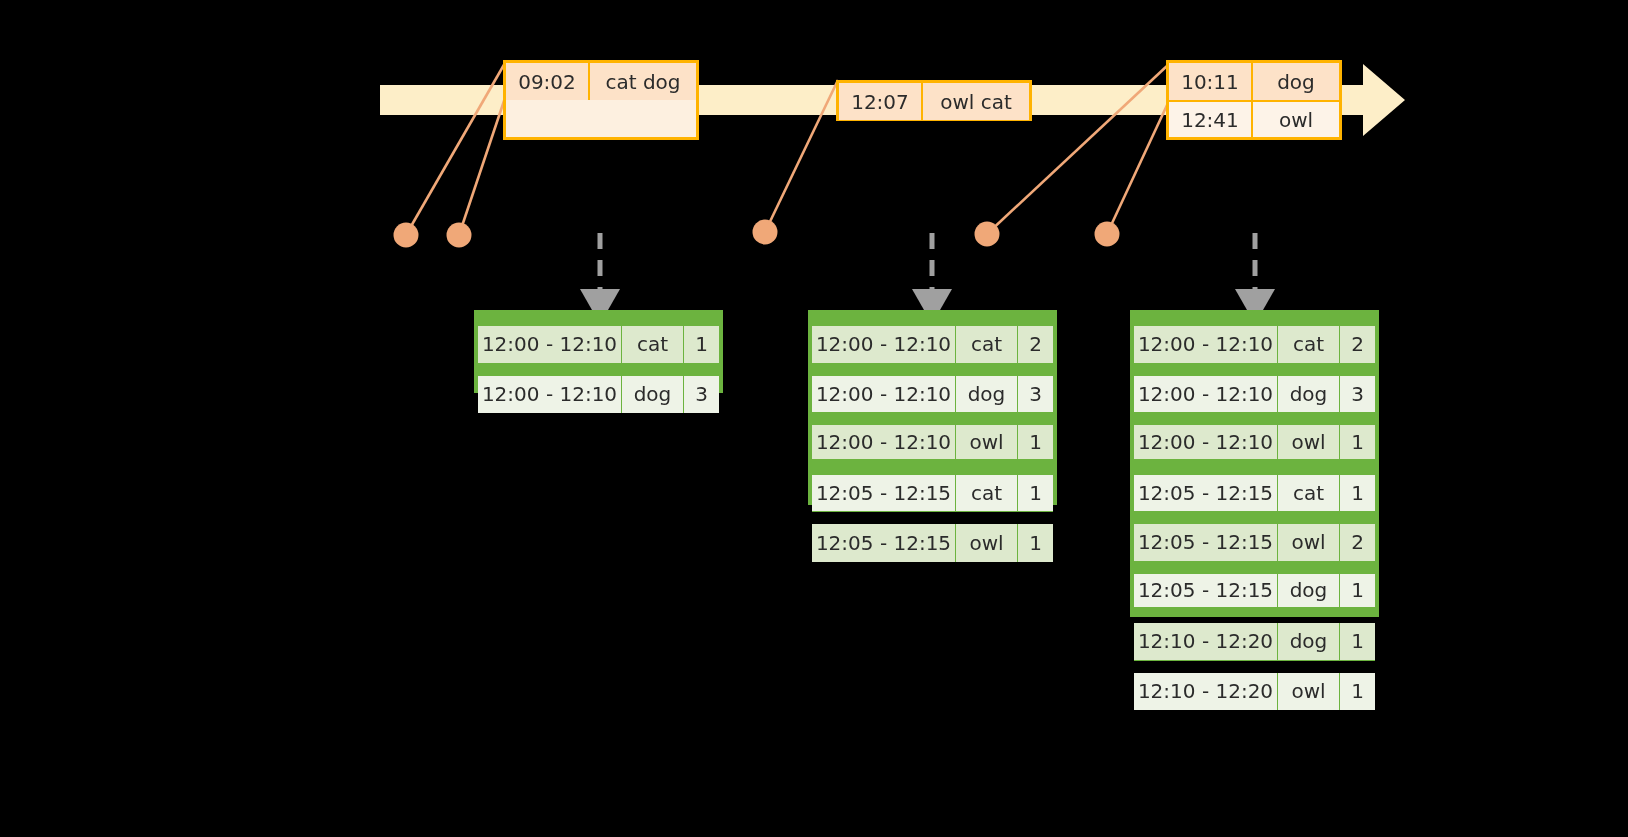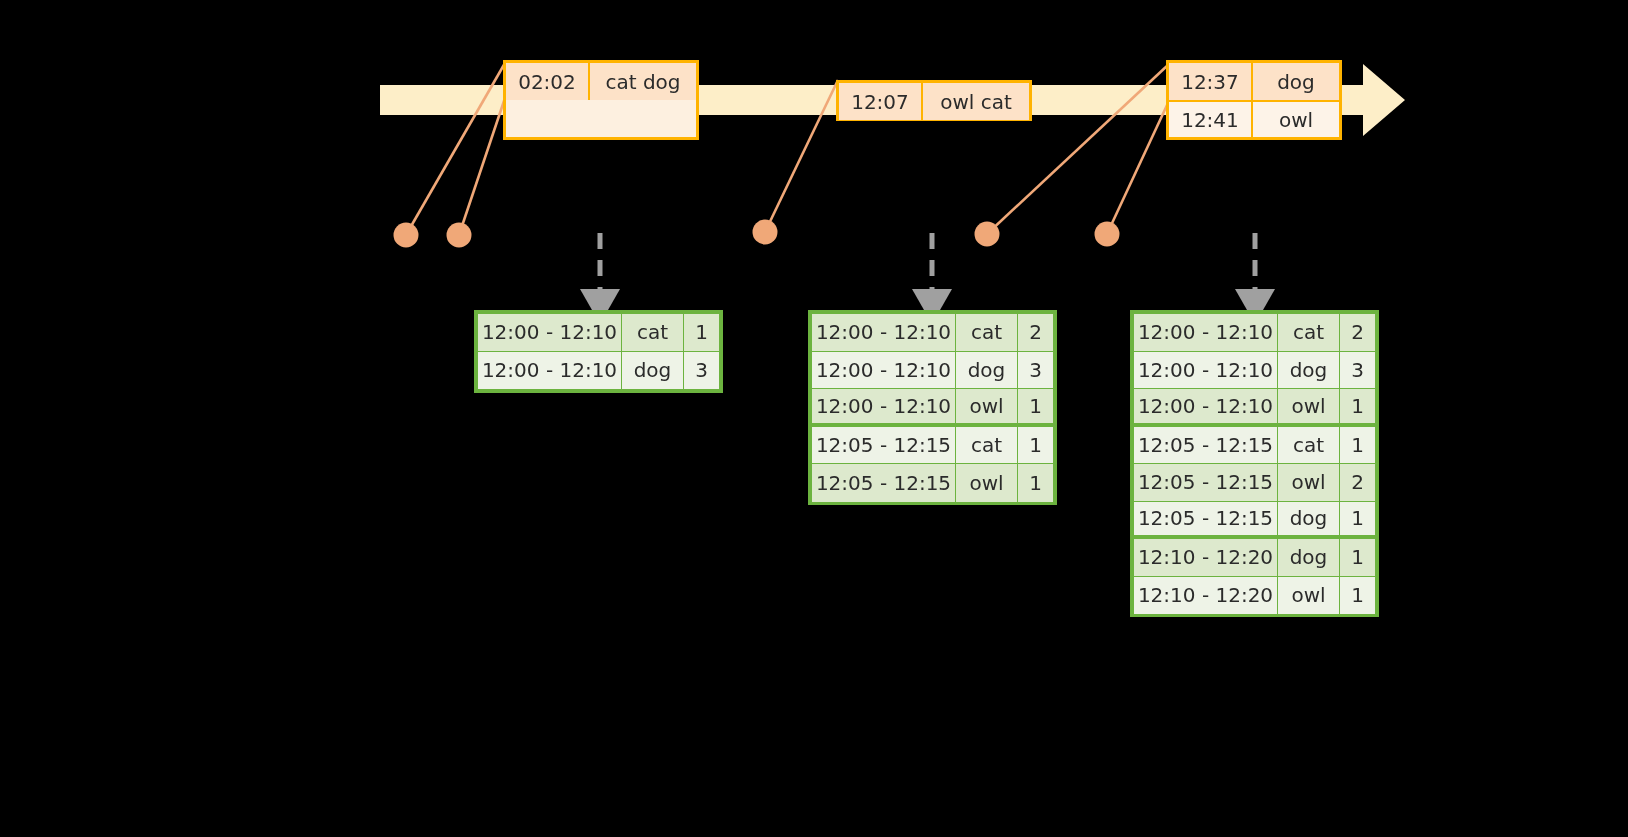--- a/index.html
+++ b/index.html
@@ -67,20 +67,21 @@
   .result-table {
     position: absolute;
     border: 4px solid #6cb33f;
     box-sizing: border-box;
     background: #6cb33f;
   }
   .res-row {
     display: flex;
     height: 37.5px;
     box-sizing: border-box;
+    margin-top: 12px;
   }
   .res-row .rcell {
     display: flex;
     align-items: center;
     justify-content: center;
     color: #2b2b2b;
     font-size: 20px;
     box-sizing: border-box;
     white-space: nowrap;
     border: 1.5px solid #6cb33f;
@@ -131,35 +132,35 @@
 
     <g stroke="#a0a0a0" stroke-width="5" stroke-dasharray="16 11" fill="none">
       <line x1="600" y1="233" x2="600" y2="305" marker-end="url(#dashhead)"></line>
       <line x1="932" y1="233" x2="932" y2="305" marker-end="url(#dashhead)"></line>
       <line x1="1255" y1="233" x2="1255" y2="305" marker-end="url(#dashhead)"></line>
     </g>
   </svg>
 
   <div class="event-box" style="left:503px; top:60px; width:196px; height:80px;">
     <div class="event-row shade">
-      <div class="cell time">02:02</div>
+      <div class="cell time">09:02</div>
       <div class="cell words">cat dog</div>
     </div>
   </div>
 
   <div class="event-box" style="left:836px; top:80px; width:196px; height:41px;">
     <div class="event-row shade">
       <div class="cell time">12:07</div>
       <div class="cell words">owl cat</div>
     </div>
   </div>
 
   <div class="event-box" style="left:1166px; top:60px; width:176px; height:80px;">
     <div class="event-row shade">
-      <div class="cell time">12:37</div>
+      <div class="cell time">10:11</div>
       <div class="cell words">dog</div>
     </div>
     <div class="event-row light">
       <div class="cell time">12:41</div>
       <div class="cell words">owl</div>
     </div>
   </div>
 
   <div class="result-table" id="result-table-1" style="left:474px; top:310px; width:249px; height:83px;">
       <div class="res-row even">

